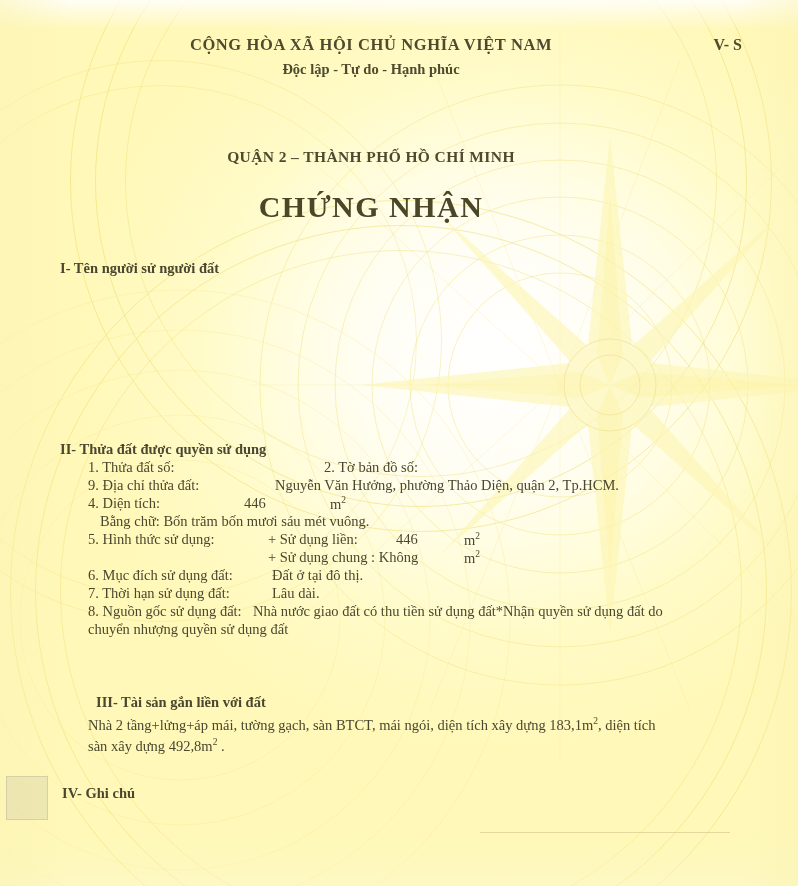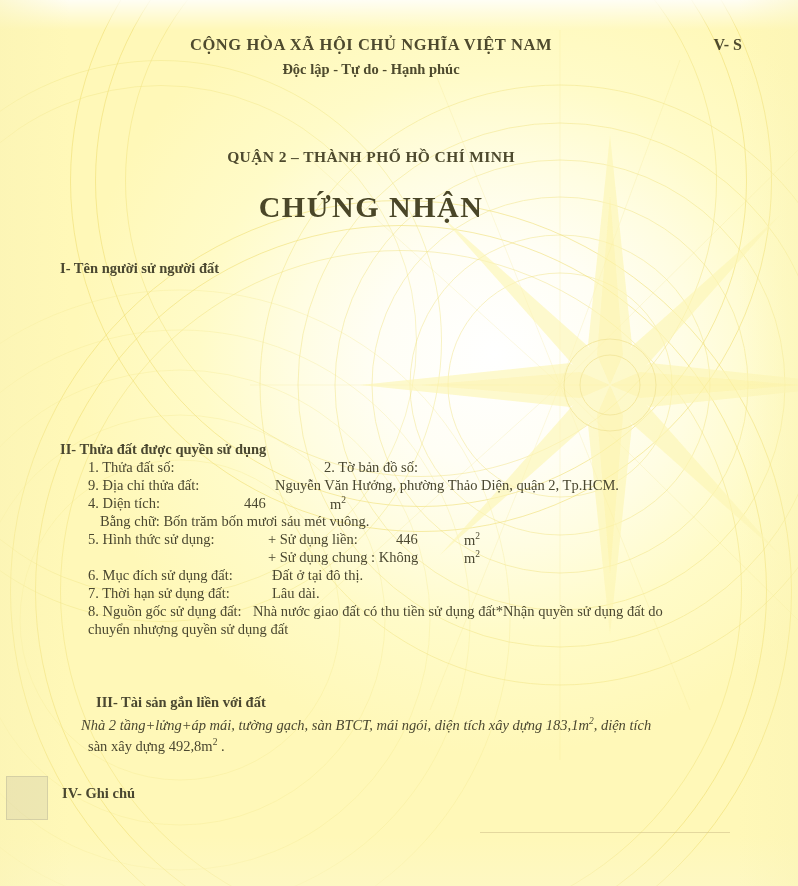--- a/index.html
+++ b/index.html
@@ -250,20 +250,20 @@
 
     <div class="t bodytext" style="left:88px; top:585px;">7. Thời hạn sử dụng đất:</div>
     <div class="t bodytext" style="left:272px; top:585px;">Lâu dài.</div>
 
     <div class="t bodytext" style="left:88px; top:603px;">8. Nguồn gốc sử dụng đất:</div>
     <div class="t bodytext" style="left:253px; top:603px;">Nhà nước giao đất có thu tiền sử dụng đất*Nhận quyền sử dụng đất do</div>
     <div class="t bodytext" style="left:88px; top:621px;">chuyển nhượng quyền sử dụng đất</div>
 
     <div class="t sec" style="left:60px; top:694px;margin-left:36px;">III- Tài sản gắn liền với đất</div>
 
-    <div class="t bodytext" style="left:81px; top:716px;font-style:italic;"><span>Nhà 2 tầng+lửng+áp mái, tường gạch, sàn BTCT, mái ngói, diện tích xây dựng 183,1m</span><span class="sup">2</span><span>, diện tích</span></div>
+    <div class="t bodytext" style="left:88px; top:716px;"><span>Nhà 2 tầng+lửng+áp mái, tường gạch, sàn BTCT, mái ngói, diện tích xây dựng 183,1m</span><span class="sup">2</span><span>, diện tích</span></div>
 
     <div class="t bodytext" style="left:88px; top:737px;"><span>sàn xây dựng 492,8m</span><span class="sup">2</span><span> .</span></div>
 
     <div class="t sec" style="left:62px; top:785px;">IV- Ghi chú</div>
 
   </div>
 </div>
 
 </body></html>

